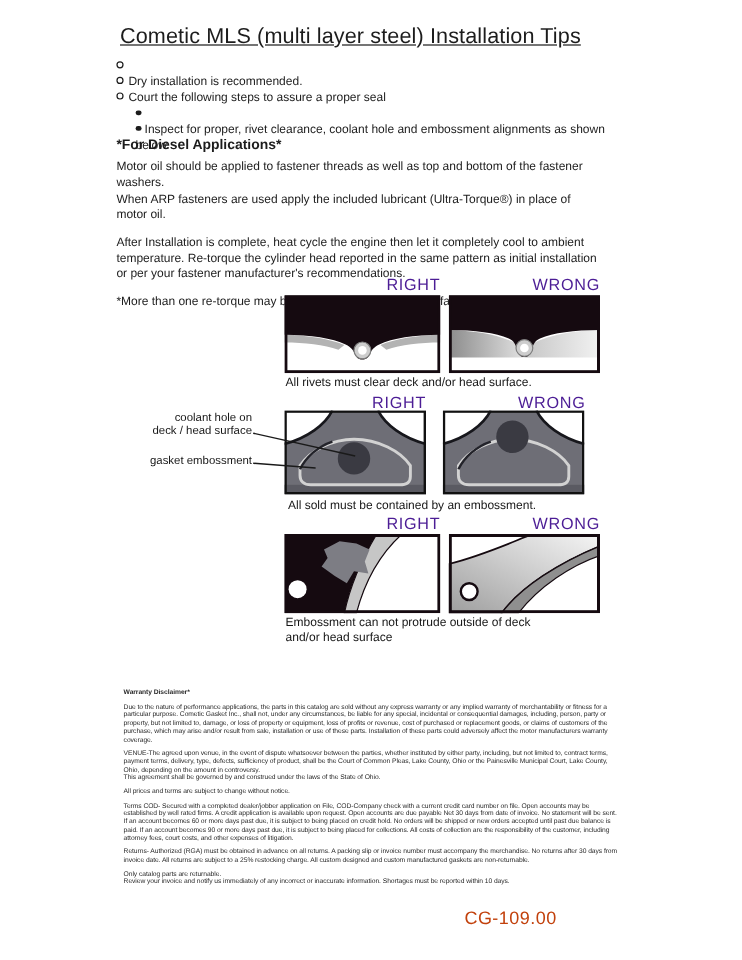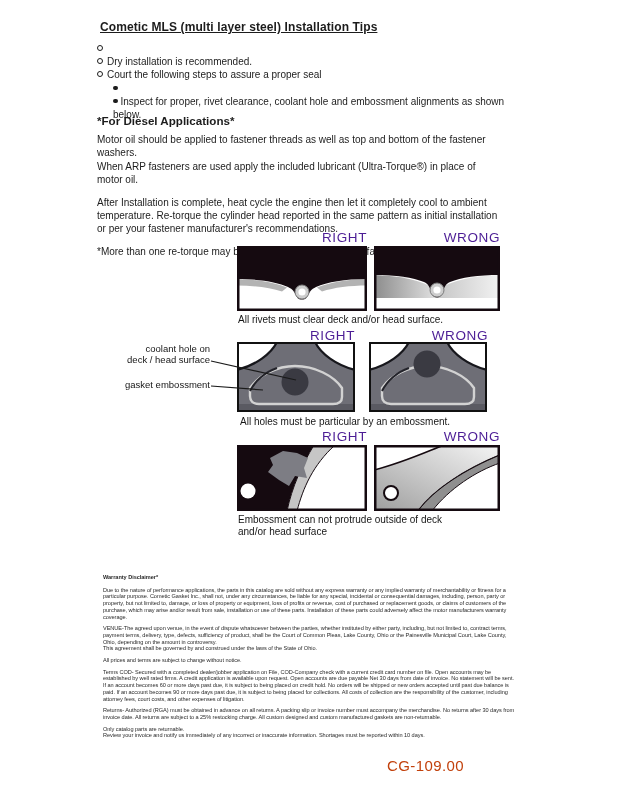--- a/index.html
+++ b/index.html
@@ -1,20 +1,20 @@
 <!DOCTYPE html>
 <html><head>
 <meta charset="utf-8">
 <style>
   html,body{margin:0;padding:0;background:#fff;}
   .page{position:relative;width:618px;height:800px;background:#ffffff;overflow:hidden;
         font-family:"Liberation Sans", sans-serif;color:#1c1c1c;}
   
   .tips{position:absolute;top:20px;left:97px;width:428px;}
-  .tips .title{font-size:12px;font-weight:bold;text-decoration:underline;margin:0 0 8px 3px;letter-spacing:.1px;}
+  .tips .title{font-size:18px;font-weight:normal;text-decoration:underline;margin:0 0 8px 3px;letter-spacing:.1px;}
   .tiprow{font-size:10px;line-height:13.2px;white-space:pre-line;}
   .tiprow.sub{padding-left:16px;}
   .ob{display:inline-block;width:4px;height:4px;border:1px solid #1c1c1c;border-radius:50%;margin-right:4px;vertical-align:1.5px;}
   .fb{display:inline-block;width:4.5px;height:4.5px;background:#1c1c1c;border-radius:50%;margin-right:3px;vertical-align:1.5px;}
   
   .diesel{position:absolute;top:114px;left:97px;width:404px;}
   .diesel .hd{font-size:11.6px;font-weight:bold;margin:0 0 6px 0;}
   .diesel p{font-size:10px;line-height:13.4px;margin:0 0 9px 0;white-space:pre-line;}
   
   .dghdr{position:absolute;font-size:13.5px;letter-spacing:.6px;text-align:right;color:#4c1d95;}
@@ -126,21 +126,21 @@
       <circle cx="58" cy="22" r="13.5" fill="#3a3a42"></circle>
       <rect x="1" y="1" width="116" height="68" fill="none" stroke="#111111" stroke-width="2"></rect>
     </svg>
   </div>
 
   <svg class="leaders" width="100" height="40" viewBox="0 0 100 40">
     <line x1="6" y1="6" x2="91" y2="25" stroke="#1a1a1a" stroke-width="1.2"></line>
     <line x1="6" y1="31" x2="58" y2="35" stroke="#1a1a1a" stroke-width="1.2"></line>
   </svg>
 
-  <div class="dgcap" style="left:240px;top:416px;">All holes must be particular by an embossment.</div>
+  <div class="dgcap" style="left:240px;top:416px;">All sold must be contained by an embossment.</div>
 
   <div class="dghdr" style="left:237px;top:429px;width:130px;">RIGHT</div>
   <div class="dghdr" style="left:374px;top:429px;width:126px;">WRONG</div>
 
   <div class="dgbox" style="left:237px;top:445px;">
     <svg width="130" height="66" viewBox="0 0 130 66">
       <rect width="130" height="66" fill="#ffffff"></rect>
       <path d="M0,0 H77 C65,20 55,42 50,66 L0,66 Z" fill="#150a10"></path>
       <path d="M77,0 C65,20 55,42 50,66 L60,66 C66,43 76,20 98,0 Z" fill="#c6c6c6" stroke="#150a10" stroke-width="1"></path>
       <polygon points="33,13 46,6 60,8 71,13 67,23 70,33 58,31 52,41 42,35 31,27 36,20" fill="#7d7d84"></polygon>

